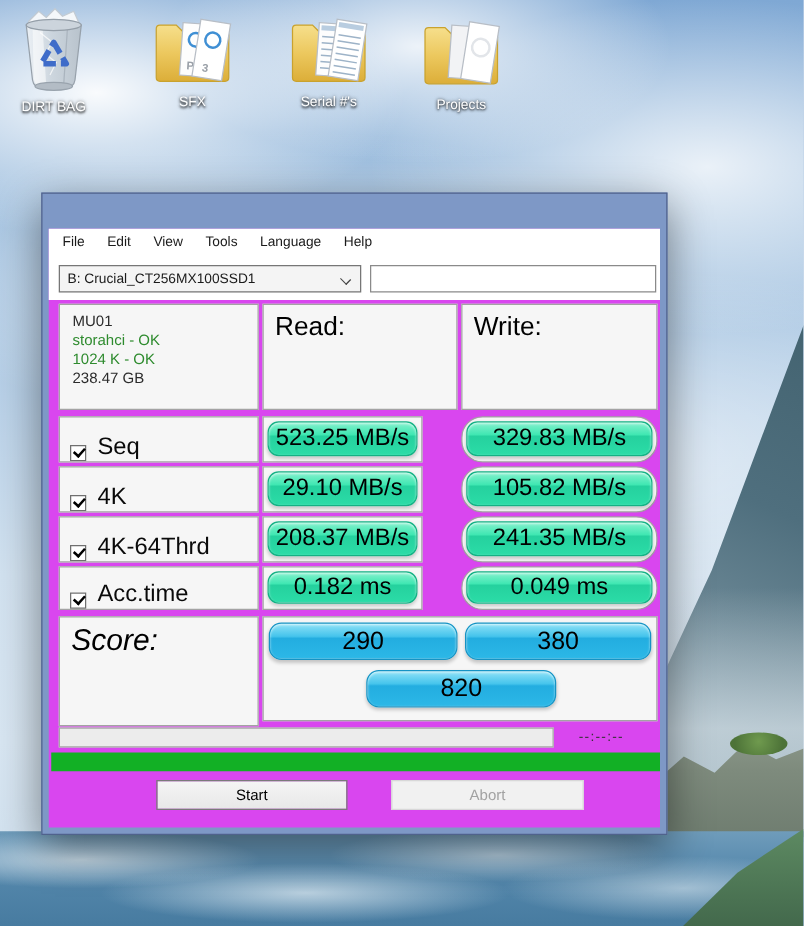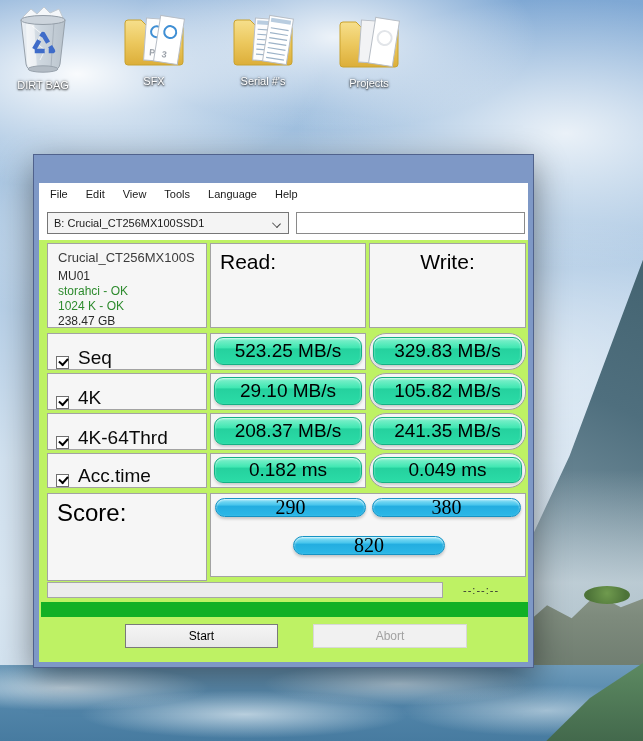--- a/index.html
+++ b/index.html
@@ -54,60 +54,60 @@
   .btn-min i { display:block; width:10px; height:2px; background:#1f2226; }
   .btn-max { right:44px; width:27px; }
   .btn-max i { display:block; width:11px; height:9px; border:1px solid #1f2226; }
   .btn-close { right:1px; width:37px; top:1px; background:#e14a4a; }
   .btn-close i { position:relative; display:block; width:13px; height:13px; }
   .btn-close i::before, .btn-close i::after { content:""; position:absolute; left:6px; top:0;
     width:2px; height:13px; background:#fff; }
   .btn-close i::before { transform:rotate(45deg); }
   .btn-close i::after { transform:rotate(-45deg); }
 
-  .client { position:absolute; left:5px; right:5px; top:28px; bottom:5px; background:#bef264; }
+  .client { position:absolute; left:5px; right:5px; top:28px; bottom:5px; background:#d946ef; }
   .topstrip { position:absolute; left:0; right:0; top:0; height:57px; background:#ffffff; }
   .menubar { position:absolute; left:2px; top:0; height:24px; display:flex; }
   .menu-item { padding:5px 9px; font-size:11px; color:#1a1a1a; }
   .combo { position:absolute; left:8px; top:29px; width:242px; height:22px; background:#f4f4f4;
     border:1px solid #767676; font-size:11px; color:#1a1a1a; display:flex; align-items:center; padding:0 6px; }
   .combo .chev { position:absolute; right:8px; top:7px; width:7px; height:7px;
     border-right:1.5px solid #444; border-bottom:1.5px solid #444; transform:rotate(45deg) scale(1,.8); }
   .textbox { position:absolute; left:257px; top:29px; width:229px; height:22px; background:#fff;
     border:1px solid #8a8a8a; font-size:11px; padding:0 4px; font-family:"Liberation Sans",sans-serif; }
 
   .panel { position:absolute; background:#f6f6f6; border:1px solid #a3a3a3; }
   .info-panel { left:8px; top:60px; width:160px; height:85px; padding:6px 10px; line-height:1.25; }
   .info-model { font-size:13px; color:#3c3c3c; margin-bottom:3px; }
   .info-line { font-size:12px; color:#2b2b2b; }
   .info-ok { color:#2e8b2e; }
   .hdr-read  { left:171px; top:60px; width:156px; height:85px; }
-  .hdr-write { left:330px; top:60px; width:157px; height:85px;text-align:center; }
+  .hdr-write { left:330px; top:60px; width:157px; height:85px; }
   .hdr-text { padding:6px 9px; font-size:21px; color:#000; }
 
   .row-label { left:8px; width:160px; display:flex; align-items:flex-end; padding-left:8px; }
-  .row-read  { left:171px; width:156px;text-decoration:underline; }
+  .row-read  { left:171px; width:128px;text-decoration:underline; }
   .row-write { left:330px; width:157px;border-radius:17px; }
   .trow { height:37px; }
   .checkbox { width:13px; height:13px; background:#fff; border:1px solid #707070; position:relative; flex:none; }
   .checkbox::after { content:""; position:absolute; left:2px; top:1px; width:7px; height:4px;
     border-left:2px solid #000; border-bottom:2px solid #000; transform:rotate(-48deg); }
   .tlabel { margin-left:9px; font-size:19px; color:#0a0a0a; }
 
   .pill-green { position:absolute; left:3px; right:3px; top:3px; bottom:4px; border-radius:9px;
     background:linear-gradient(180deg,#84f1cd 0%,#3fe7b2 38%,#25d19e 42%,#2bdca7 100%);
     border:1px solid #14b184; box-shadow:inset 0 1px 2px rgba(255,255,255,.7), 0 2px 3px rgba(0,0,0,.18);
     display:flex; align-items:center; justify-content:center; font-size:19px; color:#000; }
 
-  .score-label-panel { left:8px; top:310px; width:160px; height:88px; padding:5px 9px; font-size:24px; color:#000; }
+  .score-label-panel { left:8px; top:310px; width:160px; height:88px; padding:5px 9px; font-size:24px; color:#000;font-style:italic; }
   .score-panel { left:171px; top:310px; width:316px; height:84px; }
-  .pill-blue { position:absolute; height:19px; border-radius:10px;
+  .pill-blue { position:absolute; height:30px; border-radius:10px;
     background:linear-gradient(180deg,#8fe2f7 0%,#45c4ec 36%,#23ade0 42%,#2cb8e7 100%);
     border:1px solid #1593c4; box-shadow:inset 0 1px 2px rgba(255,255,255,.7), 0 2px 3px rgba(0,0,0,.2);
-    display:flex; align-items:center; justify-content:center; font-size:20px; color:#000;font-family:Liberation Serif, serif; }
+    display:flex; align-items:center; justify-content:center; font-size:20px; color:#000; }
   .pill-290 { left:4px;  top:4px;  width:151px; }
   .pill-380 { left:161px; top:4px; width:149px; }
   .pill-820 { left:82px; top:42px; width:152px; }
 
   .progressbar { position:absolute; left:8px; top:399px; width:396px; height:16px; background:#ececec;
     border:1px solid #a6a6a6; }
   .time-label { position:absolute; left:424px; top:401px; font-size:11px; color:#333; letter-spacing:1px; }
   .greenbar { position:absolute; left:2px; top:419px; width:487px; height:15px; background:#12b025; }
 
   .btn { position:absolute; top:441px; height:24px; font-size:12px; text-align:center;
@@ -228,21 +228,20 @@
         <span class="menu-item">Help</span>
       </div>
 
       <div class="combo">
         <span>B: Crucial_CT256MX100SSD1</span>
         <span class="chev"></span>
       </div>
       <input class="textbox" value="" style="">
 
       <div class="panel info-panel">
-        <div class="info-model">Crucial_CT256MX100S</div>
         <div class="info-line">MU01</div>
         <div class="info-line info-ok">storahci - OK</div>
         <div class="info-line info-ok">1024 K - OK</div>
         <div class="info-line">238.47 GB</div>
       </div>
       <div class="panel hdr-read">
         <div class="hdr-text">Read:</div>
       </div>
       <div class="panel hdr-write">
         <div class="hdr-text">Write:</div>

